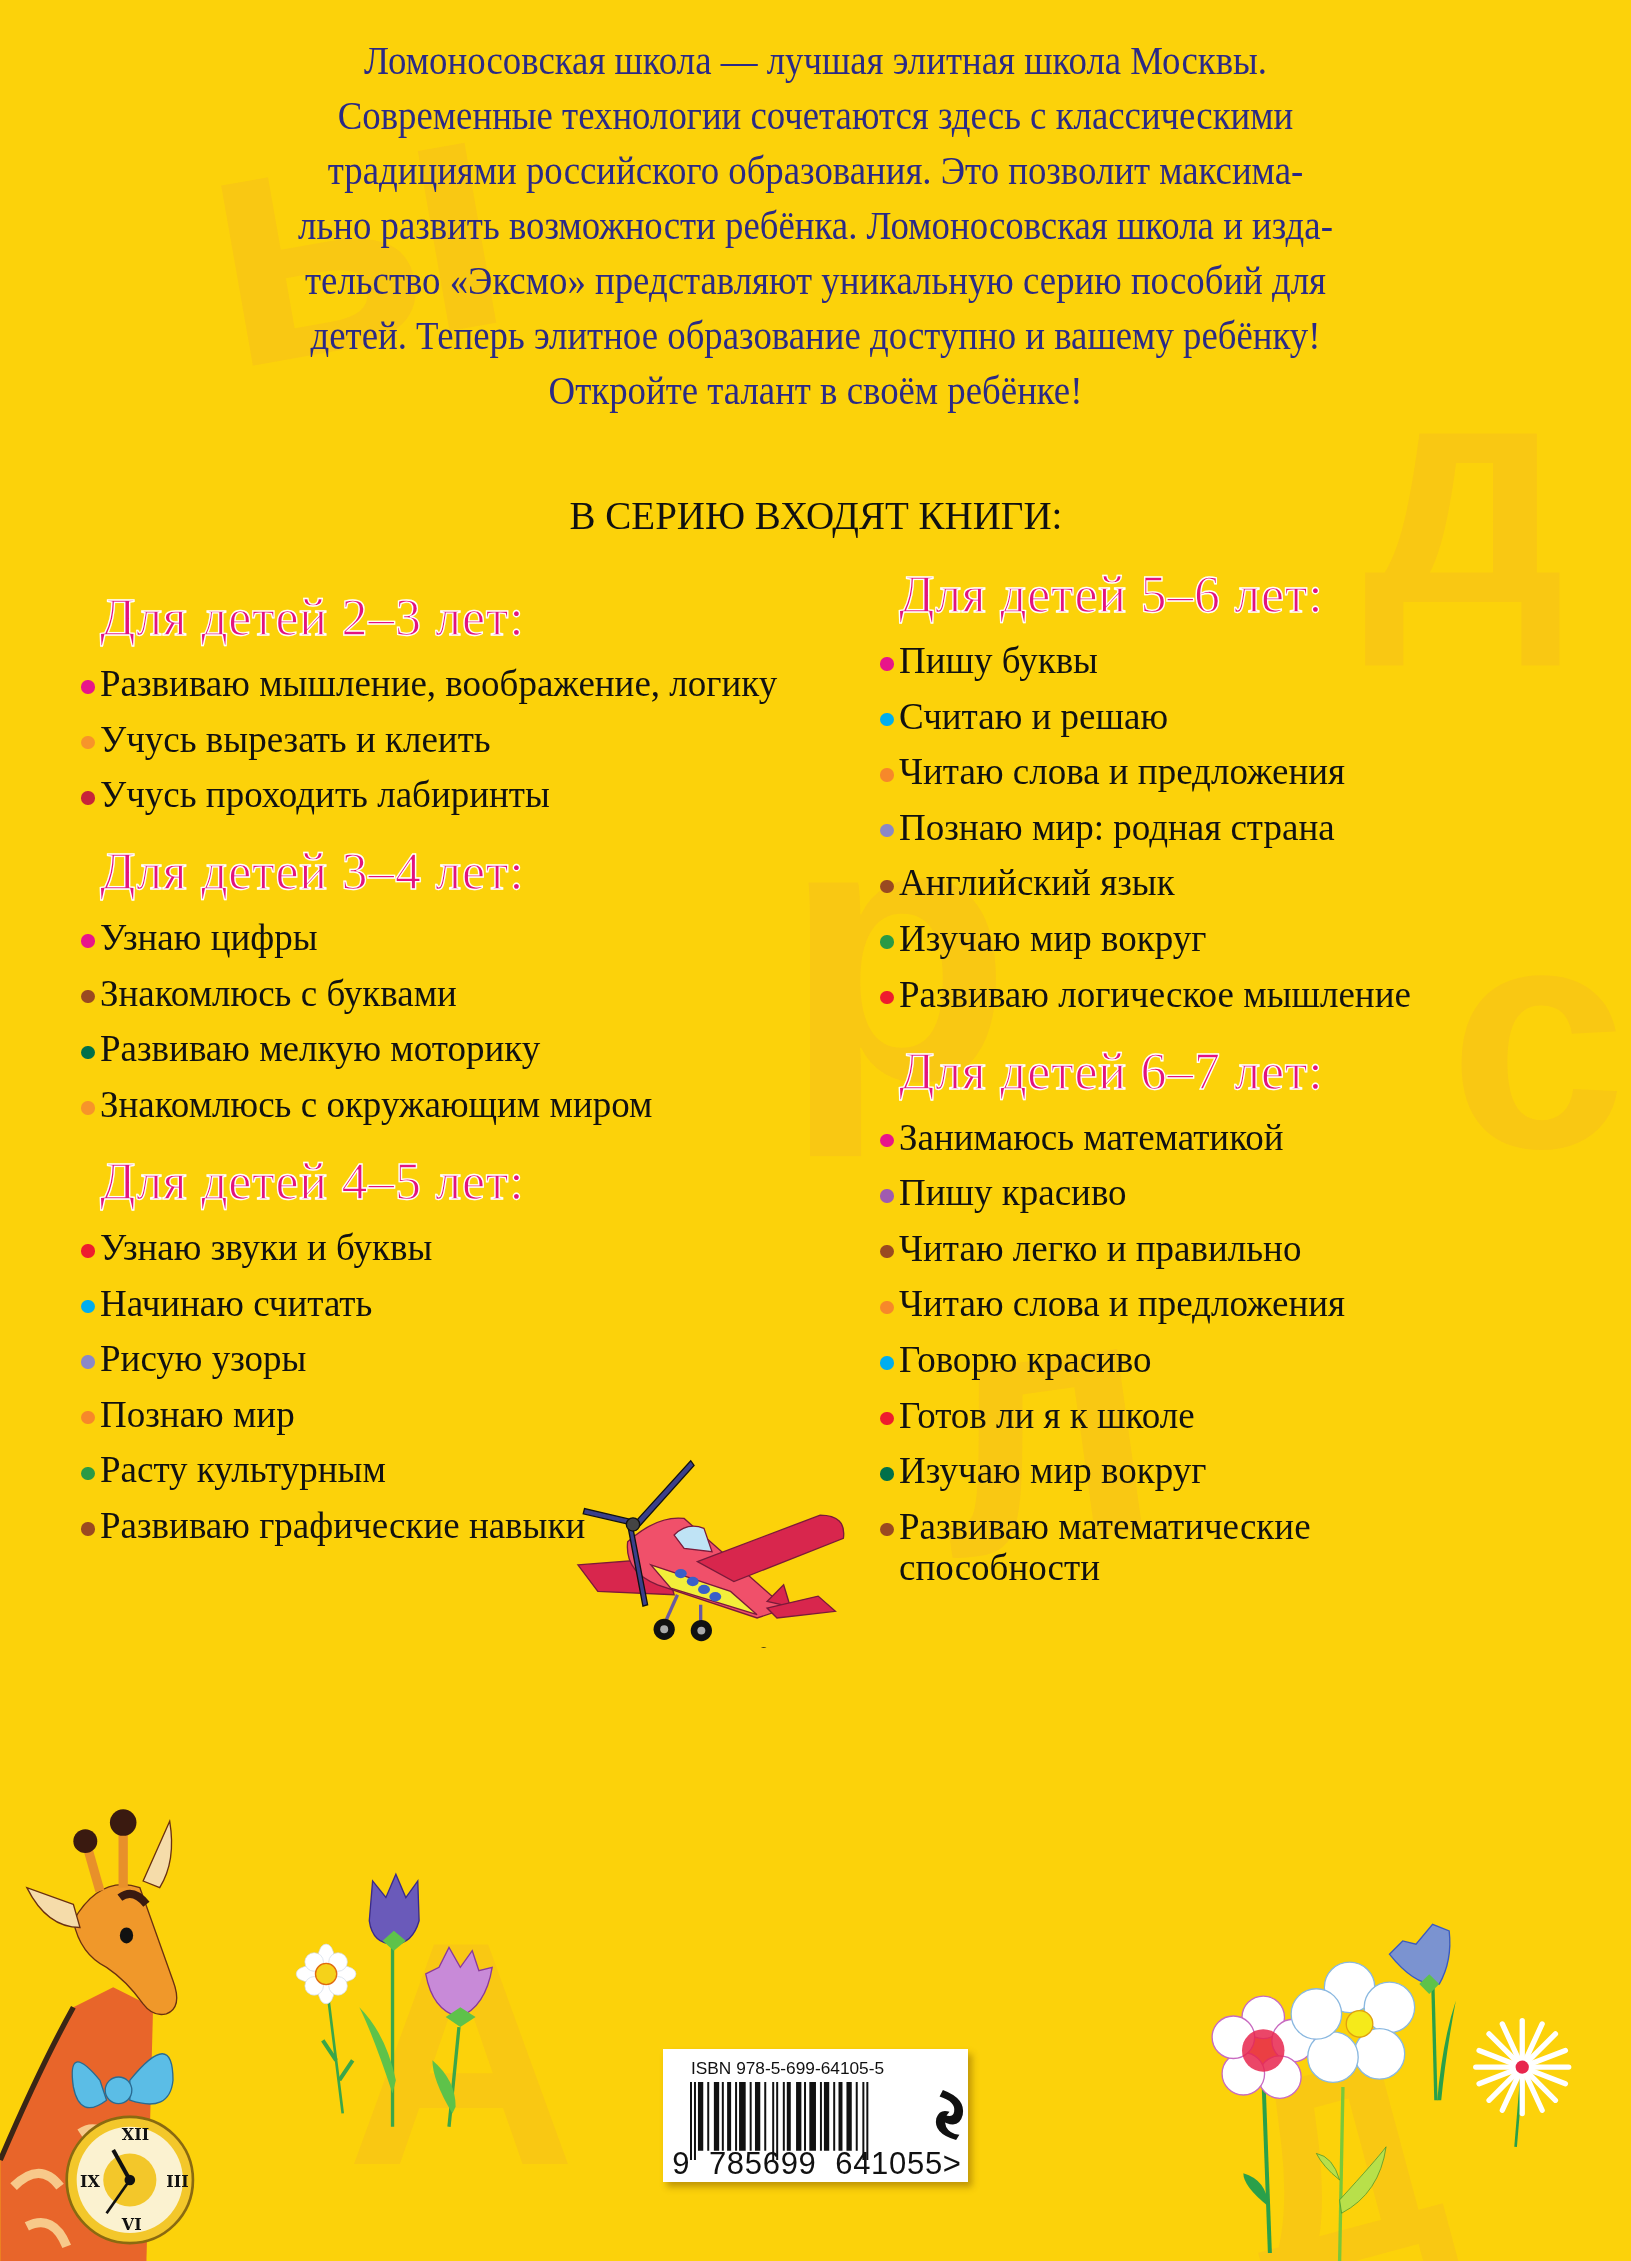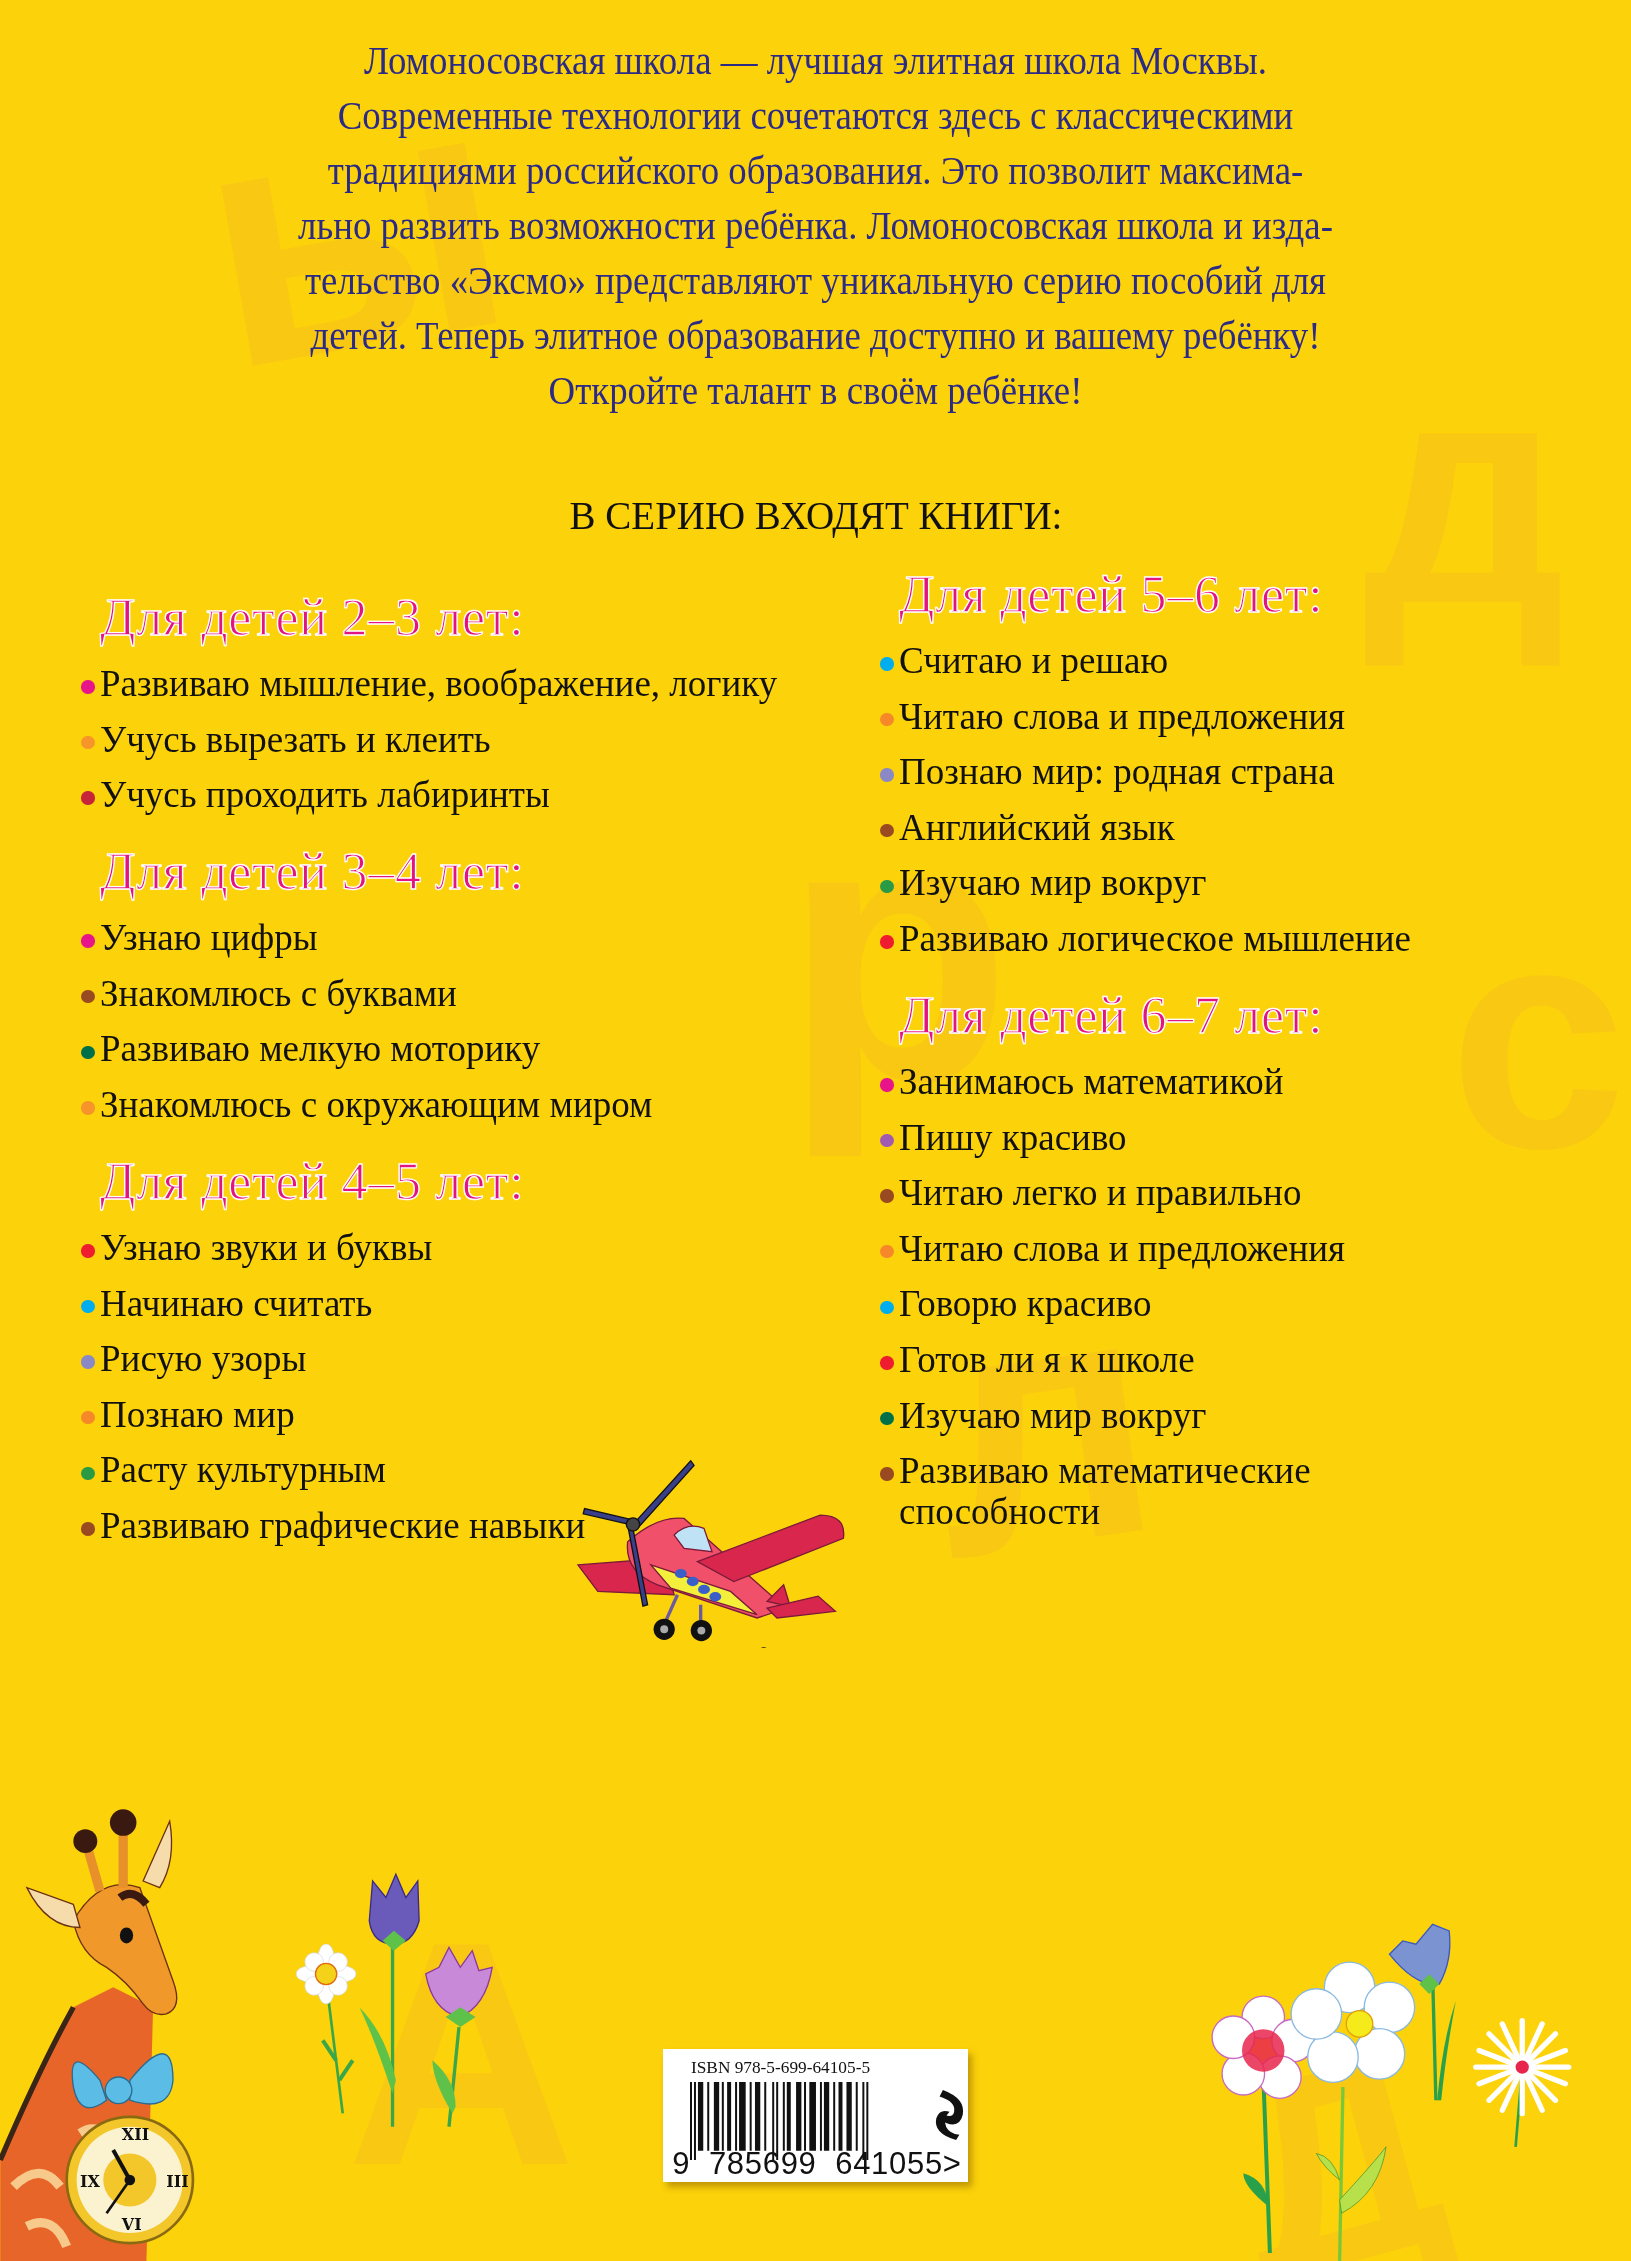--- a/index.html
+++ b/index.html
@@ -43,21 +43,21 @@
     .book-item .dot {
       position: absolute; left: -18.6px; top: 17.3px;
       width: 13.3px; height: 13.3px; border-radius: 50%;
     }
     .barcode-box {
       position: absolute; left: 663px; top: 2049px; width: 305px; height: 133px;
       background: #fff; box-shadow: 4px 5.3px 6.6px rgba(120,80,0,0.45);
     }
     .isbn-text {
       position: absolute; left: 28px; top: 9.3px;
-      font-family: Liberation Serif, serif; font-size: 17.3px; color: #111;
+      font-family: Liberation Sans, sans-serif; font-size: 17.3px; color: #111;
     }
     .bars { position: absolute; left: 26.6px; top: 33px; width: 179px; height: 78px; }
     .ean-digits {
       position: absolute; left: 9.3px; top: 97px;
       font-family: "Liberation Sans", sans-serif; font-size: 31px; color: #111;
       letter-spacing: 0.7px; white-space: nowrap;
     }
     .eksmo-logo { position: absolute; left: 263px; top: 33px; width: 47px; height: 66px; }
     .illus { position: absolute; }
   </style>
@@ -112,20 +112,21 @@
       <li class="book-item"><span class="dot" style="background:#2a9a45"></span><span>Расту культурным</span></li>
       <li class="book-item"><span class="dot" style="background:#9a4a21"></span><span>Развиваю графические навыки</span></li>
     </ul>
   </div>
 </div>
 
 <div class="col col-right">
   <div class="section">
     <div class="section-title">Для детей 5–6 лет:</div>
     <ul class="book-list">
+      <li class="book-item"><span class="dot" style="background:#e8158a"></span><span>Пишу буквы</span></li>
       <li class="book-item"><span class="dot" style="background:#00aeef"></span><span>Считаю и решаю</span></li>
       <li class="book-item"><span class="dot" style="background:#f7882a"></span><span>Читаю слова и предложения</span></li>
       <li class="book-item"><span class="dot" style="background:#8b88c6"></span><span>Познаю мир: родная страна</span></li>
       <li class="book-item"><span class="dot" style="background:#9a4a21"></span><span>Английский язык</span></li>
       <li class="book-item"><span class="dot" style="background:#2a9a45"></span><span>Изучаю мир вокруг</span></li>
       <li class="book-item"><span class="dot" style="background:#ee1c2e"></span><span>Развиваю логическое мышление</span></li>
     </ul>
   </div>
   <div class="section" style="margin-top:24px">
     <div class="section-title">Для детей 6–7 лет:</div>

